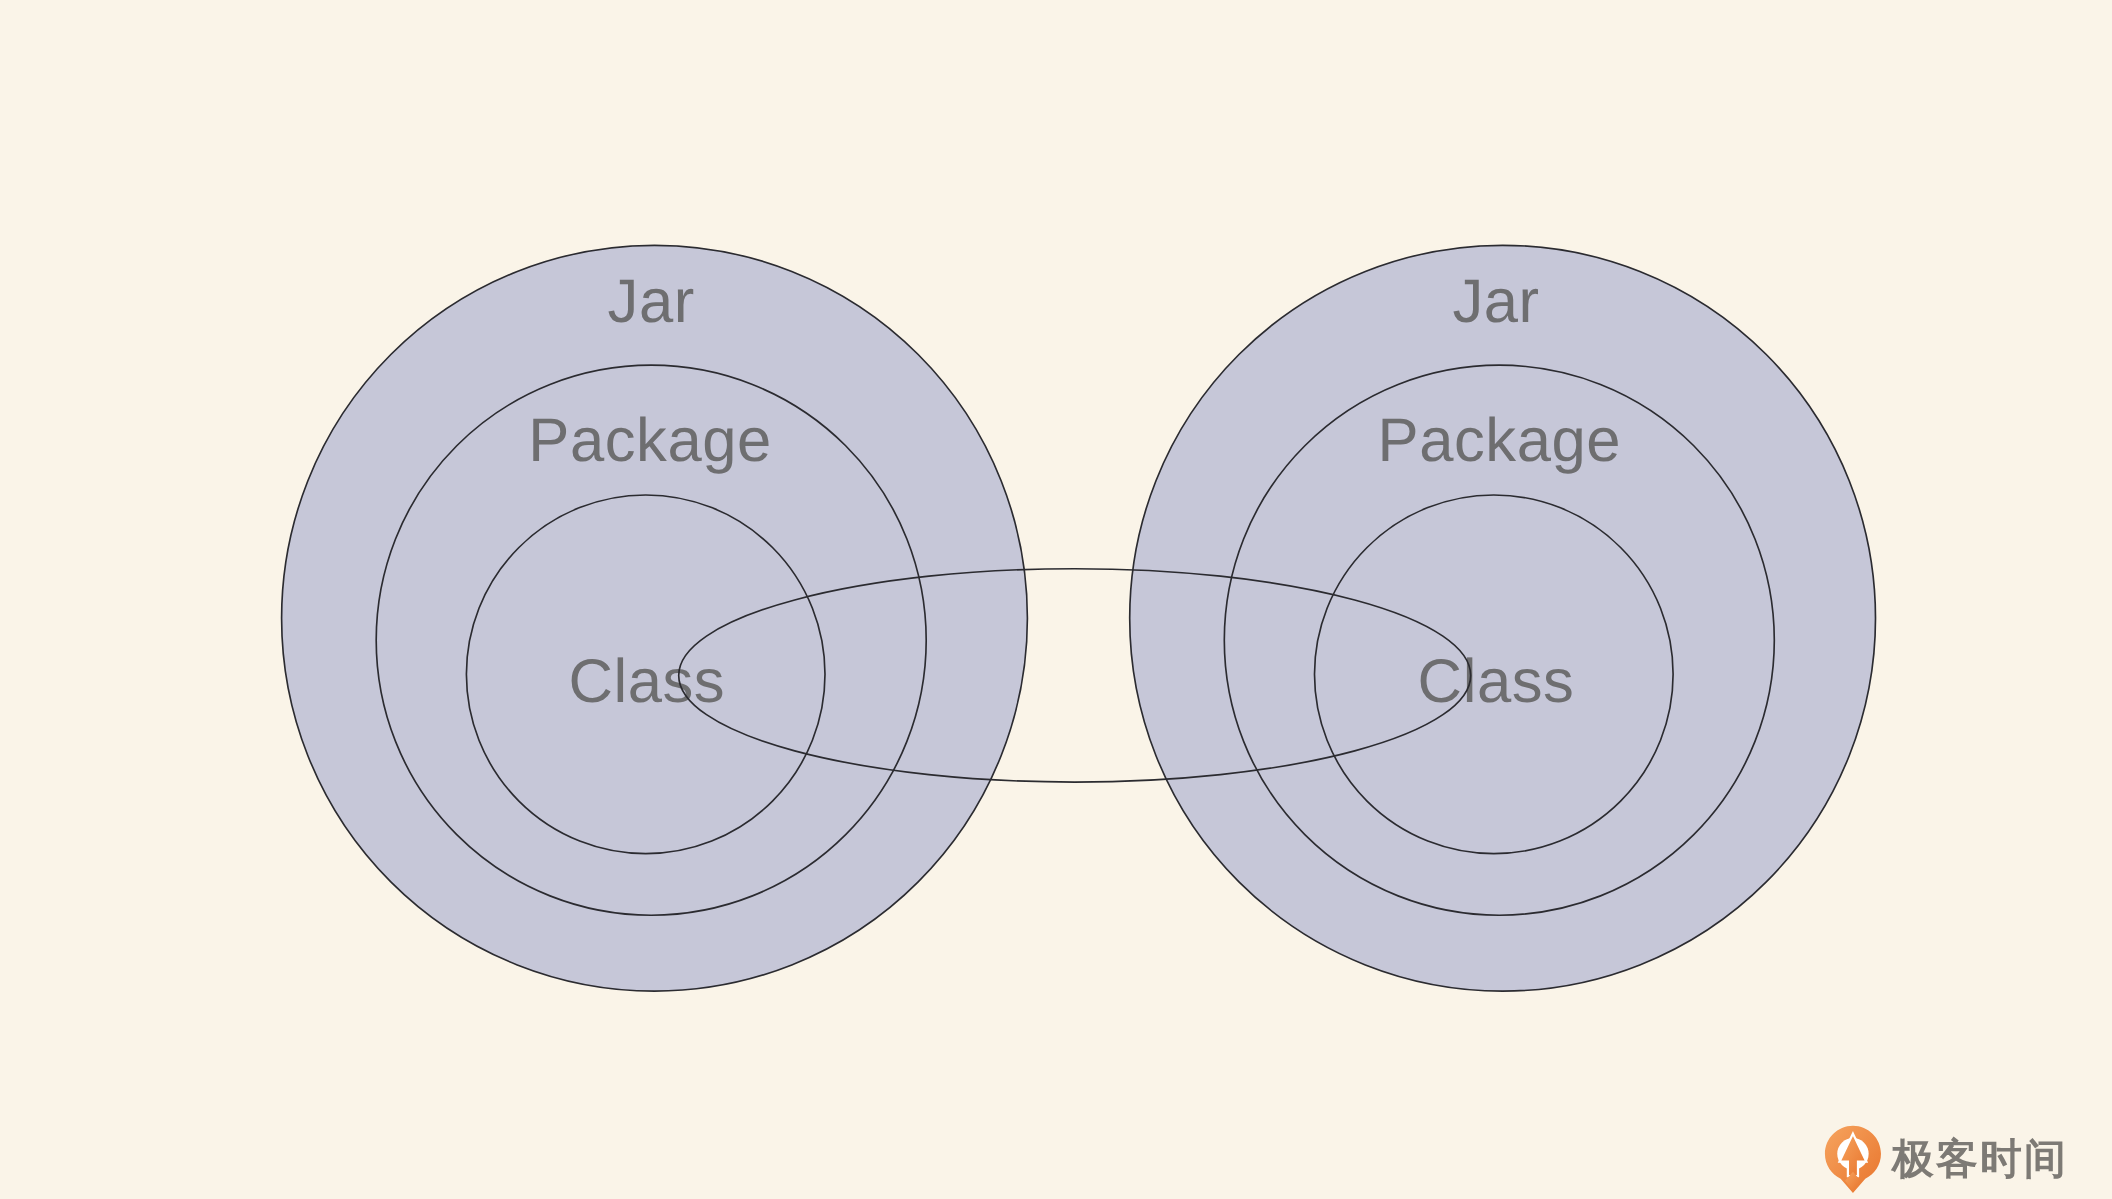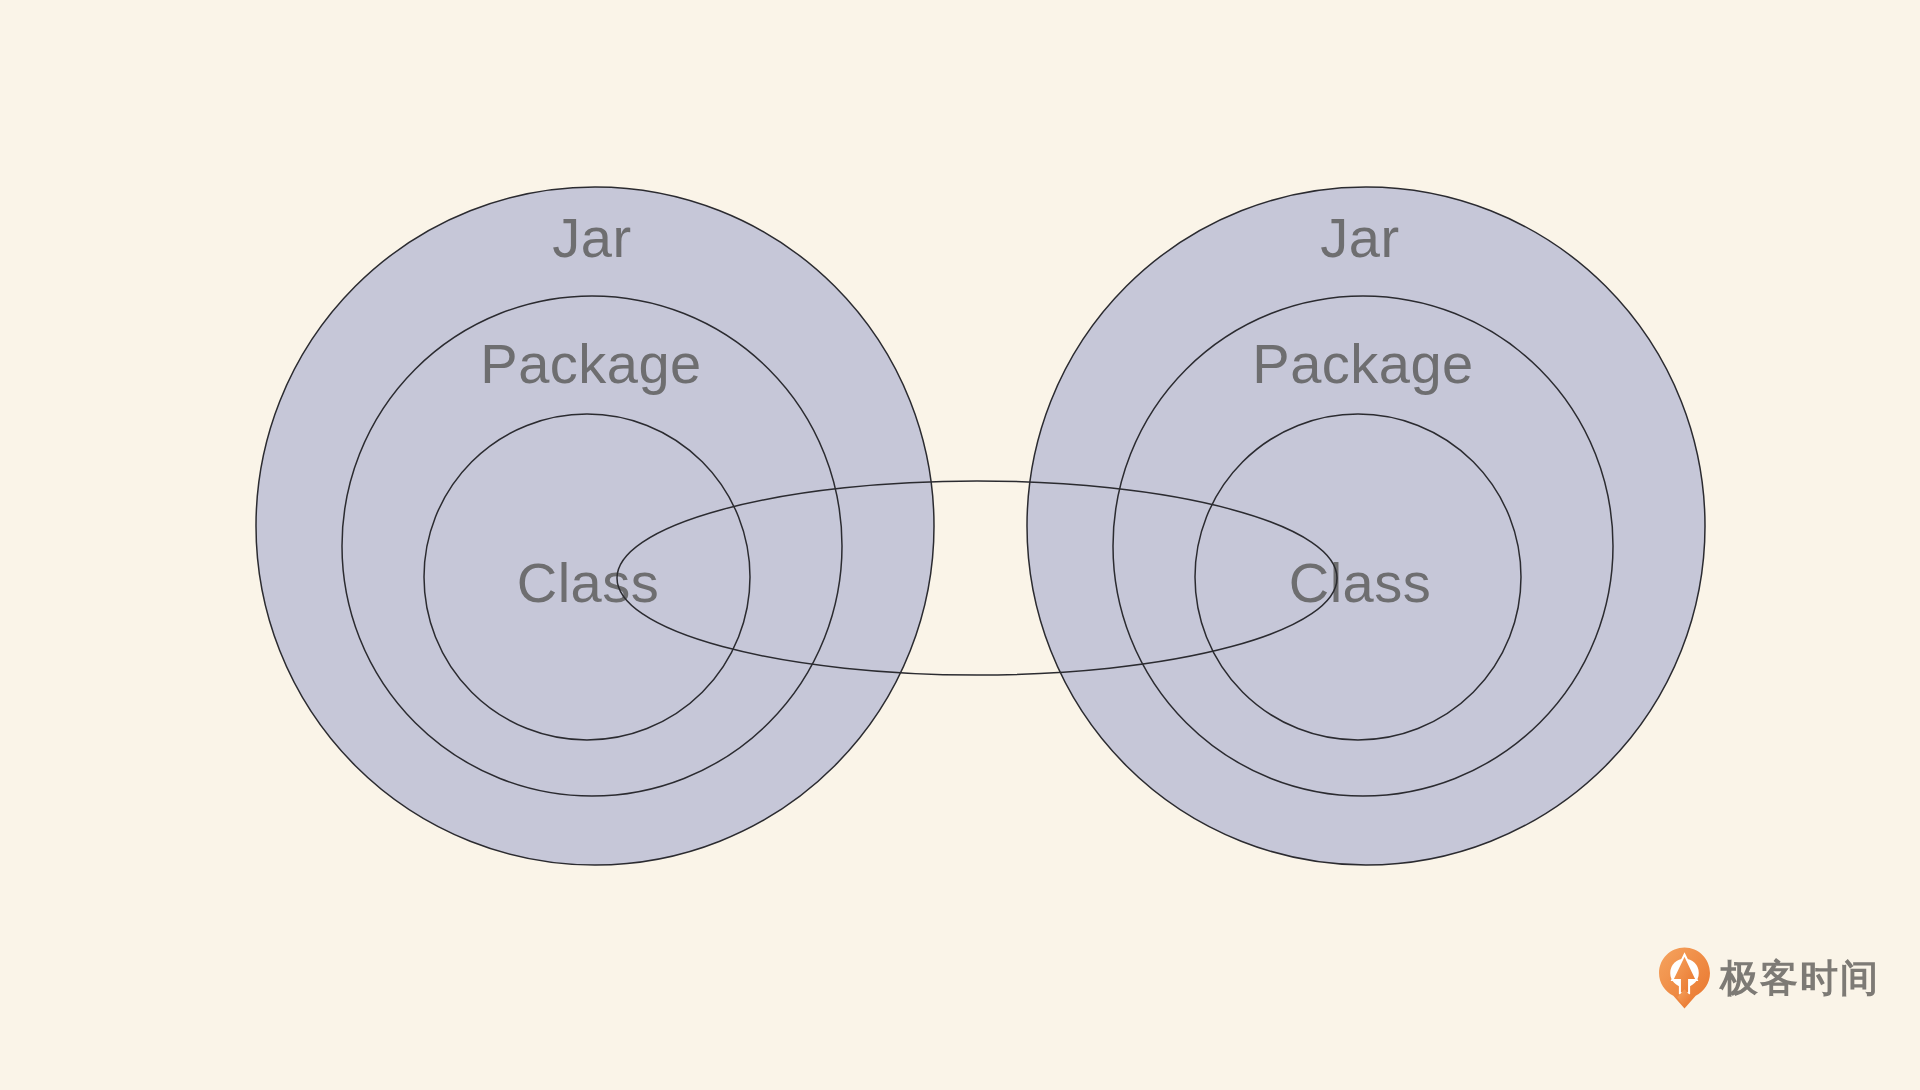--- a/index.html
+++ b/index.html
@@ -10,20 +10,21 @@
     width: 1920px;
     height: 1090px;
     background: #faf4e8;
     overflow: hidden;
     font-family: "Liberation Sans", sans-serif;
     position: relative;
   }
   .canvas {
     position: absolute;
     inset: 0;
+    margin-top: 36px;
   }
   .diagram-svg {
     position: absolute;
     left: 0;
     top: 0;
   }
   .diagram-svg circle.ring,
   .diagram-svg ellipse.connector {
     fill: #c6c7d8;
     stroke: #2b2b30;
@@ -35,21 +36,21 @@
   .diagram-svg text.ring-label {
     fill: #6e6e70;
     font-size: 56px;
     font-family: "Liberation Sans", sans-serif;
     text-anchor: middle;
     letter-spacing: 0.5px;
   }
   .brand {
     position: absolute;
     left: 1658px;
-    top: 946px;
+    top: 986px;
     display: flex;
     align-items: center;
     gap: 9px;
   }
   .brand-icon {
     width: 53px;
     height: 64px;
     flex: 0 0 auto;
   }
   .brand-text {

